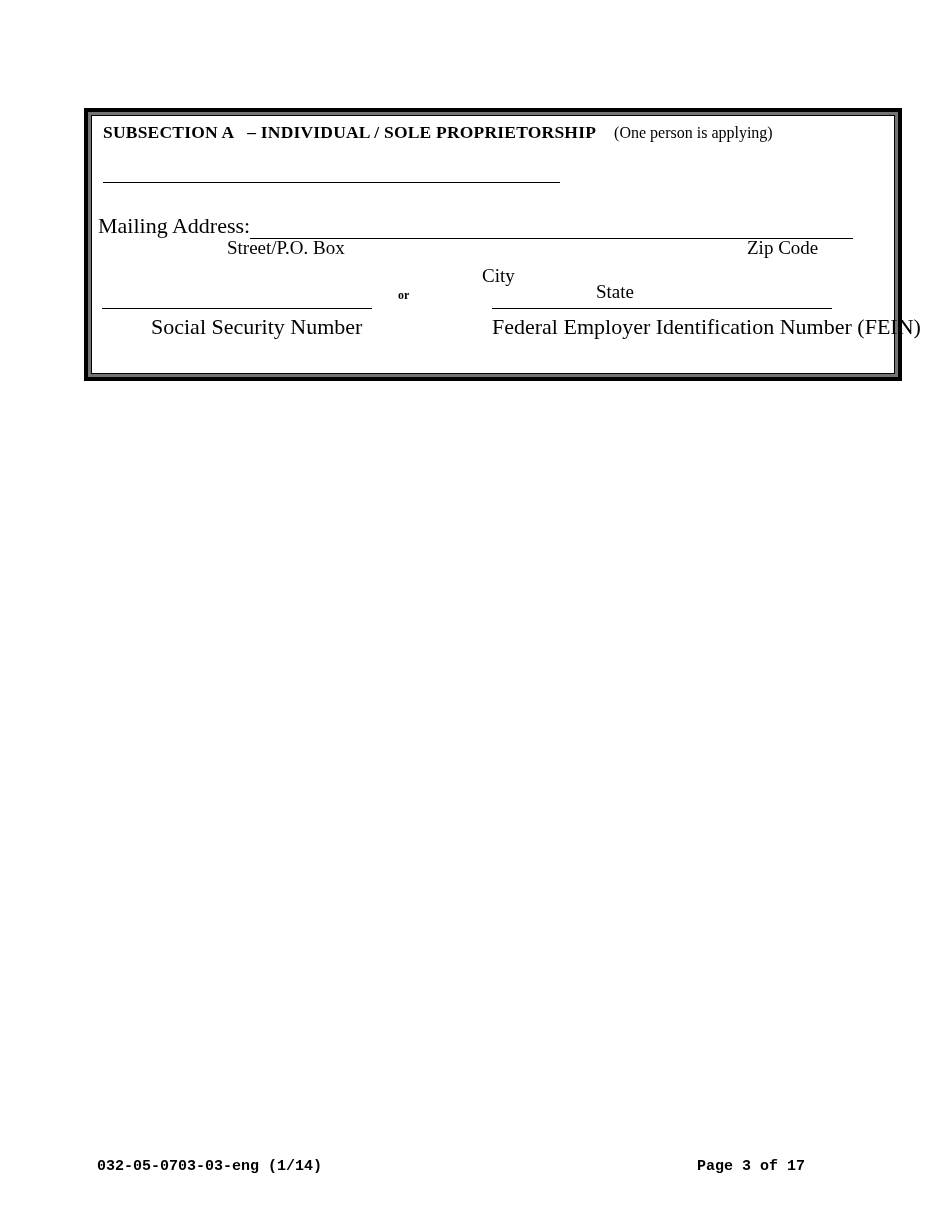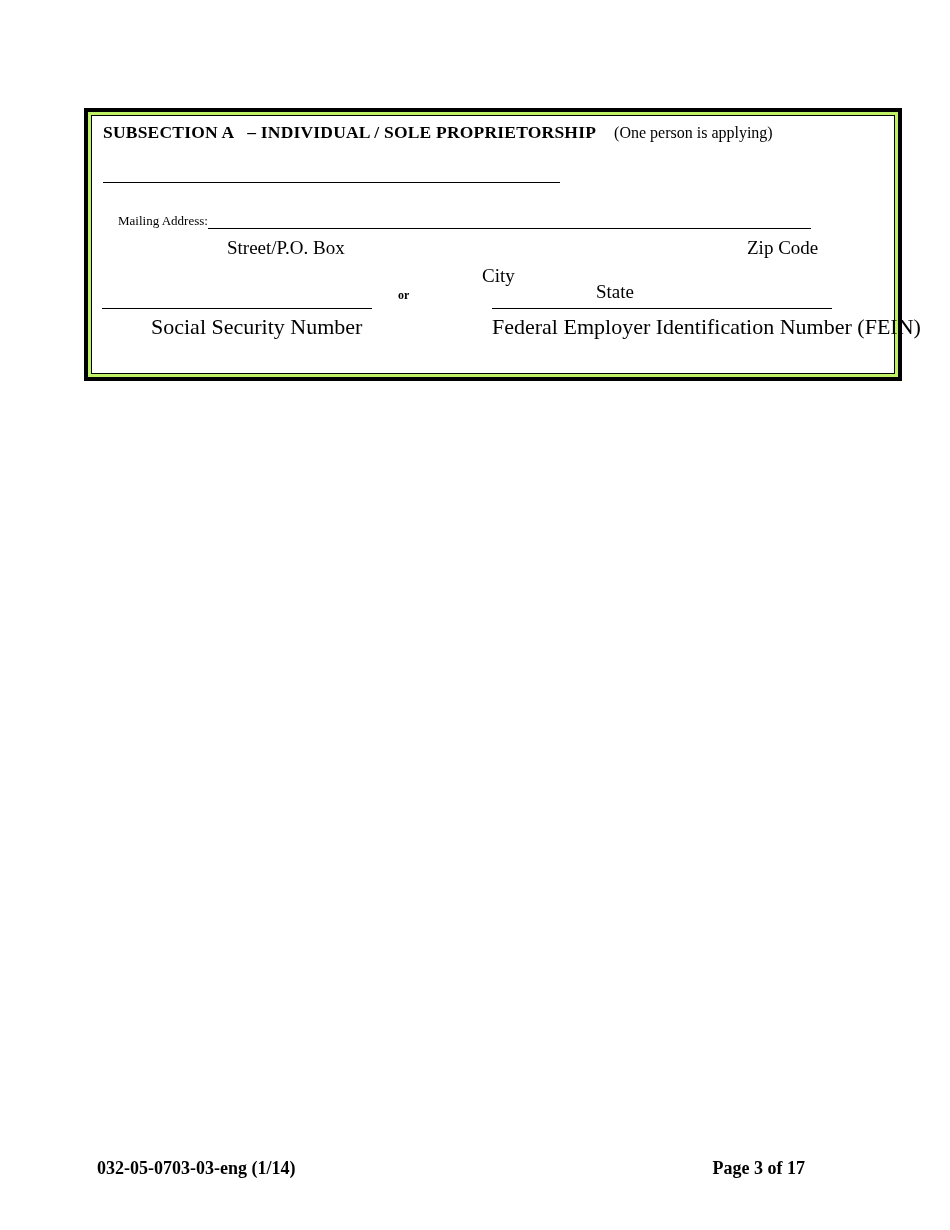--- a/index.html
+++ b/index.html
@@ -28,21 +28,21 @@
 
   
   .subsection-box {
     position: absolute;
     left: 84px;
     top: 108px;
     width: 818px;
     height: 273px;
     box-sizing: border-box;
     border: 4px solid #000000;
-    background: #bef264;
+    background: #737373;
     padding-left: 16px;
   }
   .subsection-box-inner {
     position: absolute;
     left: 3px;
     top: 3px;
     right: 3px;
     bottom: 3px;
     box-sizing: border-box;
     border: 1px solid #000000;
@@ -94,24 +94,24 @@
     vertical-align: bottom;
     height: 0.88em;
   }
   .rule-name {
     width: 457px;
   }
 
   
   .mail-row {
     position: absolute;
-    left: 26px;
+    left: 6px;
     top: 97px;
     white-space: nowrap;
-    font-size: 13px;
+    font-size: 22px;
   }
   .rule-mail {
     width: 603px;
   }
 
   .addr-labels {
     position: absolute;
     left: 0;
     top: 121px;
     width: 100%;
@@ -171,22 +171,23 @@
     white-space: nowrap;
   }
 
   
   .footer {
     position: absolute;
     left: 97px;
     top: 1158px;
     width: 708px;
     height: 20px;
-    font-size: 18px;
+    font-size: 15px;
     font-weight: bold;
+    font-family: Liberation Mono, monospace;
   }
   .footer-left {
     position: absolute;
     left: 0;
     top: 0;
     white-space: nowrap;
   }
   .footer-right {
     position: absolute;
     right: 0;

